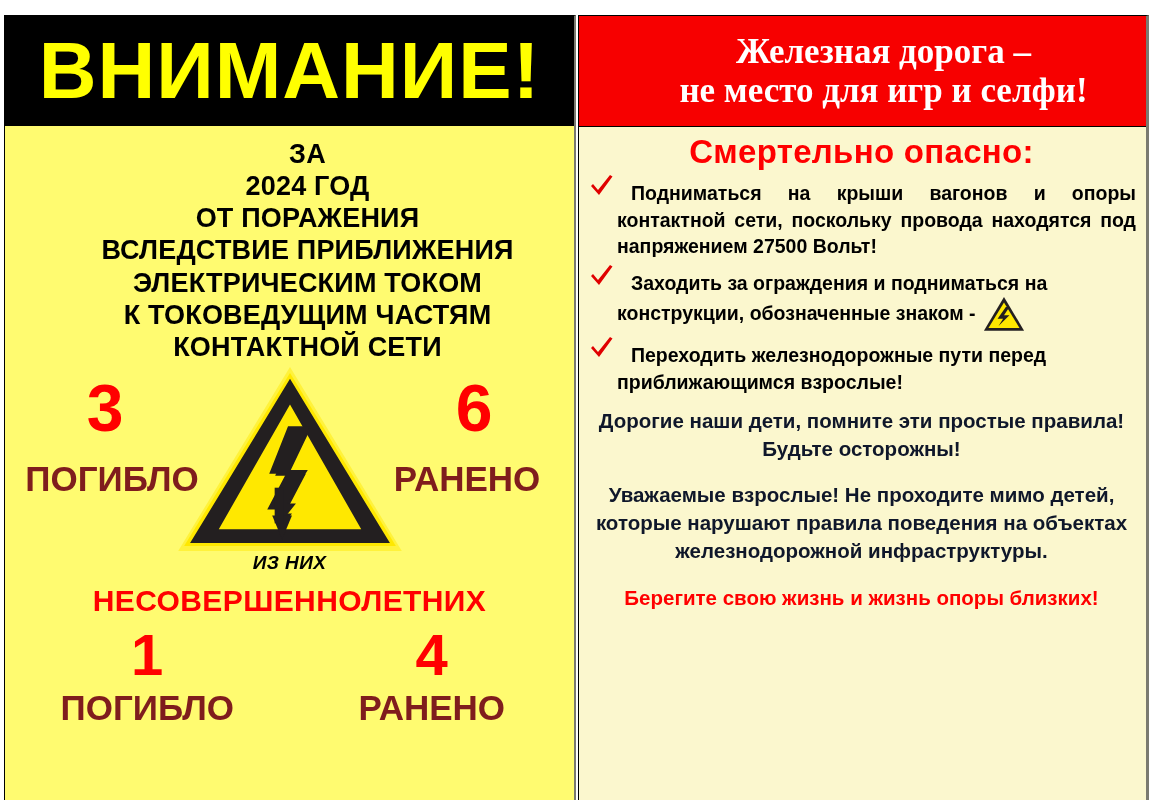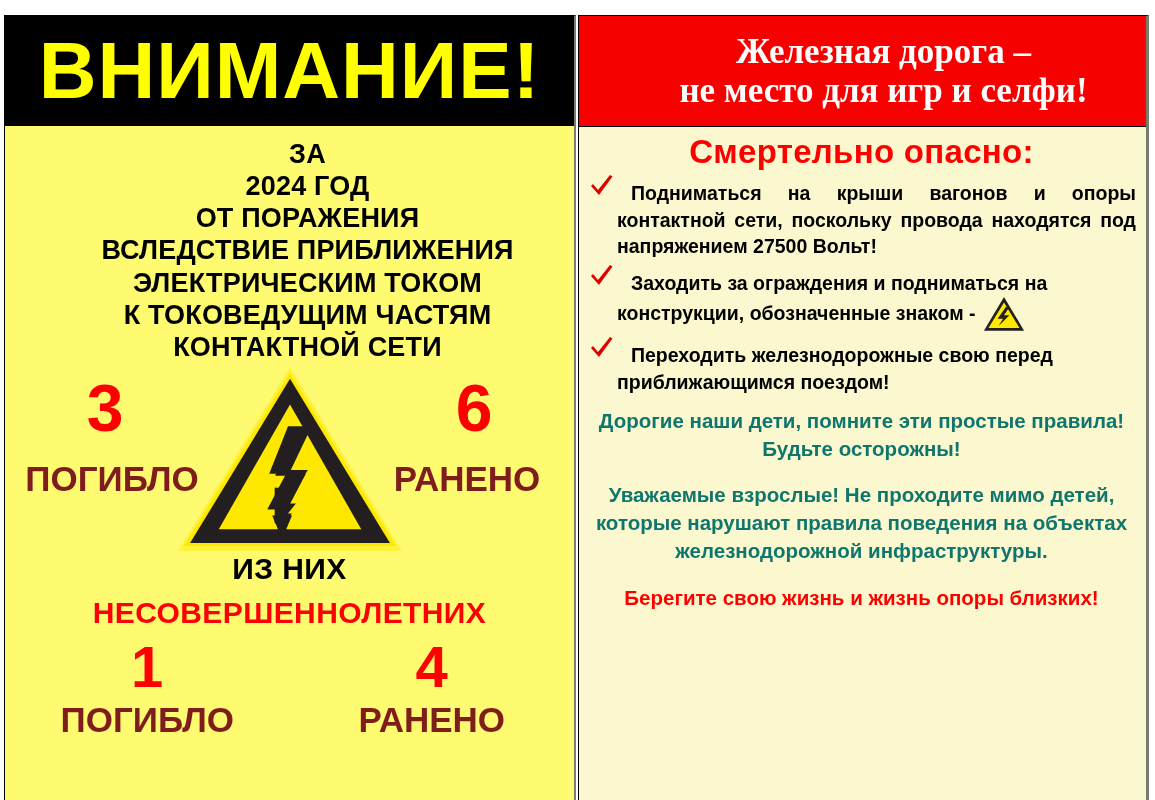--- a/index.html
+++ b/index.html
@@ -123,23 +123,24 @@
     margin-top: 20px;
     white-space: nowrap;
   }
   .stat-col.left .stat-label  { margin-left: 14px; }
   .stat-col.right .stat-label { margin-right: 14px; }
 
   .of-which {
     text-align: right;
     color: #000000;
     font-weight: bold;
-    font-size: 30px;
+    font-size: 19px;
     margin-top: 2px;
     letter-spacing: 0.4px;
+    font-style: italic;
   }
   .minors {
     text-align: center;
     color: #ff0000;
     font-weight: bold;
     font-size: 30px;
     margin-top: 10px;
     letter-spacing: 0.4px;
   }
   .stat-row2 {
@@ -238,21 +239,21 @@
   .inline-sign {
     display: inline-block;
     width: 42px;
     height: 36px;
     vertical-align: -12px;
     margin-left: 2px;
   }
   .inline-sign svg { display: block; }
 
   .para {
-    color: #0f766e;
+    color: #0f172a;
     font-weight: bold;
     font-size: 20.5px;
     line-height: 1.38;
     text-align: center;
     margin-top: 2px;
   }
   .para.spaced { margin-top: 17px; }
   .para.red {
     color: #ff0000;
     margin-top: 18px;
@@ -365,21 +366,21 @@
               </svg>
             </span></div>
         </div>
 
         <div class="bullet">
           <span class="check-icon">
             <svg width="26" height="26" viewBox="0 0 26 26" xmlns="http://www.w3.org/2000/svg">
               <path d="M2,12 L4,10 L9,16 L21,1 L23.5,2.5 L10,21 Z" fill="#e00000"></path>
             </svg>
           </span>
-          <div class="bullet-text nojust">Переходить железнодорожные свою перед приближающимся поездом!</div>
+          <div class="bullet-text nojust">Переходить железнодорожные пути перед приближающимся взрослые!</div>
         </div>
 
 
         <div class="para">Дорогие наши дети, помните эти простые правила! Будьте осторожны!</div>
 
         <div class="para spaced">Уважаемые взрослые! Не проходите мимо детей, которые нарушают правила поведения на объектах железнодорожной инфраструктуры.</div>
 
         <div class="para red">Берегите свою жизнь и жизнь опоры близких!</div>
 
       </div>

